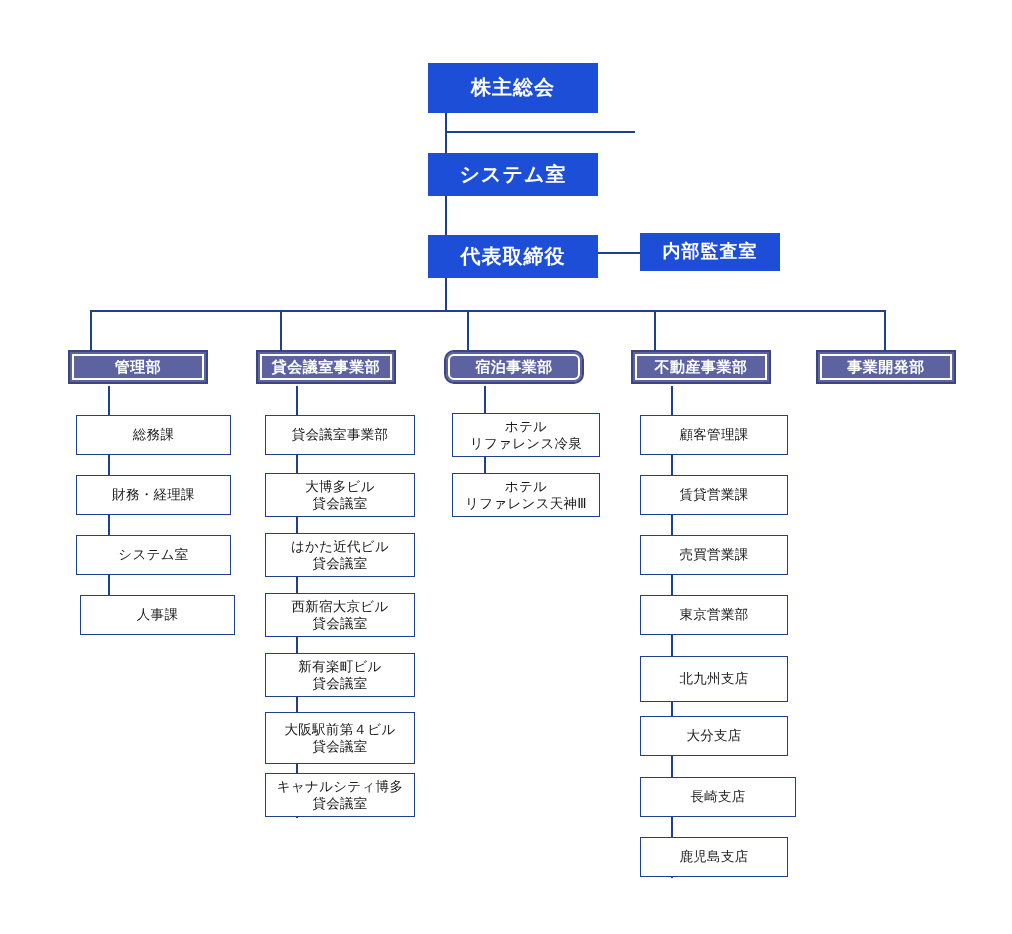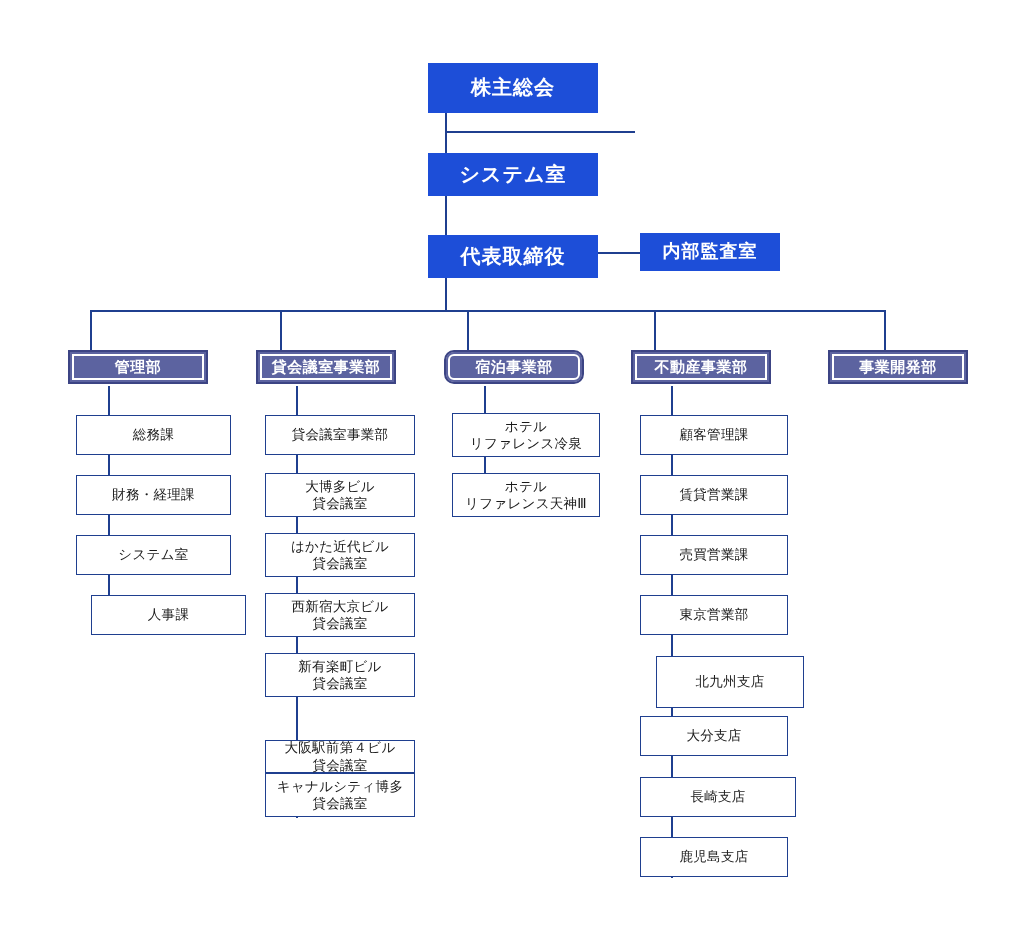--- a/index.html
+++ b/index.html
@@ -131,34 +131,34 @@
   </div>
 
   <div class="box division" style="left:444px; top:350px; width:140px; height:34px;border-radius:10px;">
     <span class="label">宿泊事業部</span>
   </div>
 
   <div class="box division" style="left:631px; top:350px; width:140px; height:34px;">
     <span class="label">不動産事業部</span>
   </div>
 
-  <div class="box division" style="left:816px; top:350px; width:140px; height:34px;margin-left:12px;">
+  <div class="box division" style="left:816px; top:350px; width:140px; height:34px;">
     <span class="label">事業開発部</span>
   </div>
 
   <div class="box leaf" style="left:76px; top:415px; width:155px; height:40px;">
     <span class="label">総務課</span>
   </div>
   <div class="box leaf" style="left:76px; top:475px; width:155px; height:40px;">
     <span class="label">財務・経理課</span>
   </div>
   <div class="box leaf" style="left:76px; top:535px; width:155px; height:40px;">
     <span class="label">システム室</span>
   </div>
-  <div class="box leaf" style="left:91px; top:595px; width:155px; height:40px;justify-content:center;">
+  <div class="box leaf" style="left:80px; top:595px; width:155px; height:40px;justify-content:center;">
     <span class="label">人事課</span>
   </div>
 
   <div class="box leaf" style="left:265px; top:415px; width:150px; height:40px;">
     <span class="label">貸会議室事業部</span>
   </div>
   <div class="box leaf" style="left:265px; top:473px; width:150px; height:44px;">
     <span class="label">大博多ビル
 貸会議室</span>
   </div>
@@ -167,21 +167,21 @@
 貸会議室</span>
   </div>
   <div class="box leaf" style="left:265px; top:593px; width:150px; height:44px;">
     <span class="label">西新宿大京ビル
 貸会議室</span>
   </div>
   <div class="box leaf" style="left:265px; top:653px; width:150px; height:44px;">
     <span class="label">新有楽町ビル
 貸会議室</span>
   </div>
-  <div class="box leaf" style="left:265px; top:740px; width:150px; height:33px;text-align:center;">
+  <div class="box leaf" style="left:265px; top:712px; width:150px; height:52px;text-align:center;">
     <span class="label">大阪駅前第４ビル
 貸会議室</span>
   </div>
   <div class="box leaf" style="left:265px; top:773px; width:150px; height:44px;">
     <span class="label">キャナルシティ博多
 貸会議室</span>
   </div>
 
   <div class="box leaf" style="left:452px; top:413px; width:148px; height:44px;">
     <span class="label">ホテル
@@ -197,21 +197,21 @@
   </div>
   <div class="box leaf" style="left:640px; top:475px; width:148px; height:40px;">
     <span class="label">賃貸営業課</span>
   </div>
   <div class="box leaf" style="left:640px; top:535px; width:148px; height:40px;">
     <span class="label">売買営業課</span>
   </div>
   <div class="box leaf" style="left:640px; top:595px; width:148px; height:40px;">
     <span class="label">東京営業部</span>
   </div>
-  <div class="box leaf" style="left:640px; top:656px; width:148px; height:52px;margin-left:16px;">
+  <div class="box leaf" style="left:640px; top:656px; width:148px; height:46px;">
     <span class="label">北九州支店</span>
   </div>
   <div class="box leaf" style="left:640px; top:716px; width:148px; height:40px;">
     <span class="label">大分支店</span>
   </div>
   <div class="box leaf" style="left:640px; top:777px; width:156px; height:40px;">
     <span class="label">長崎支店</span>
   </div>
   <div class="box leaf" style="left:640px; top:837px; width:148px; height:40px;">
     <span class="label">鹿児島支店</span>

